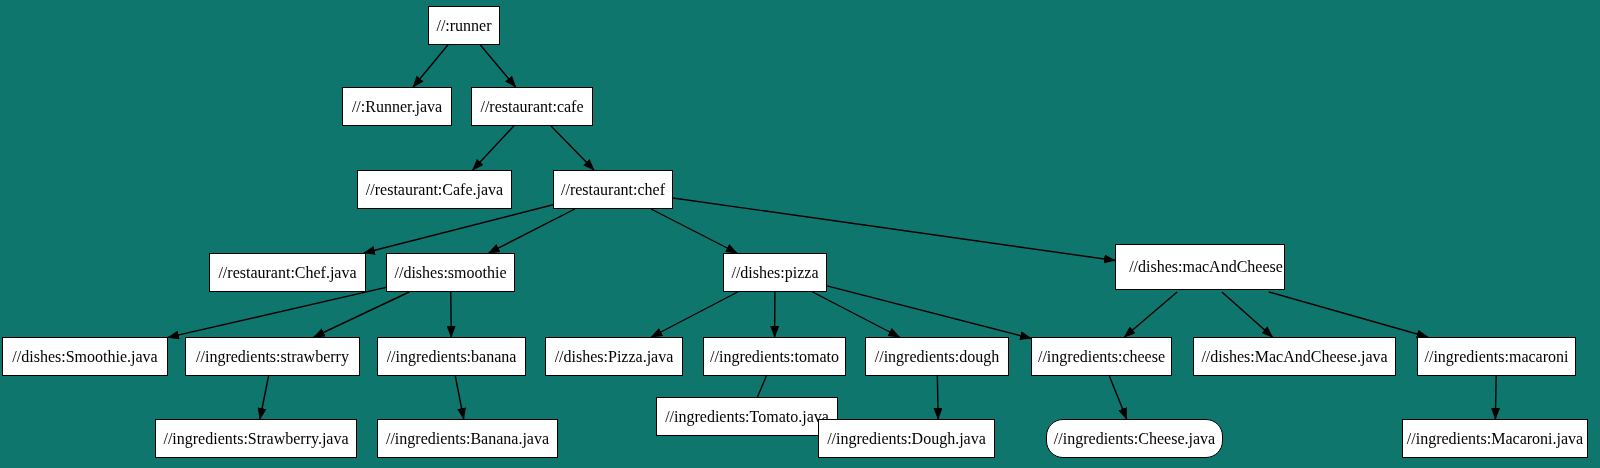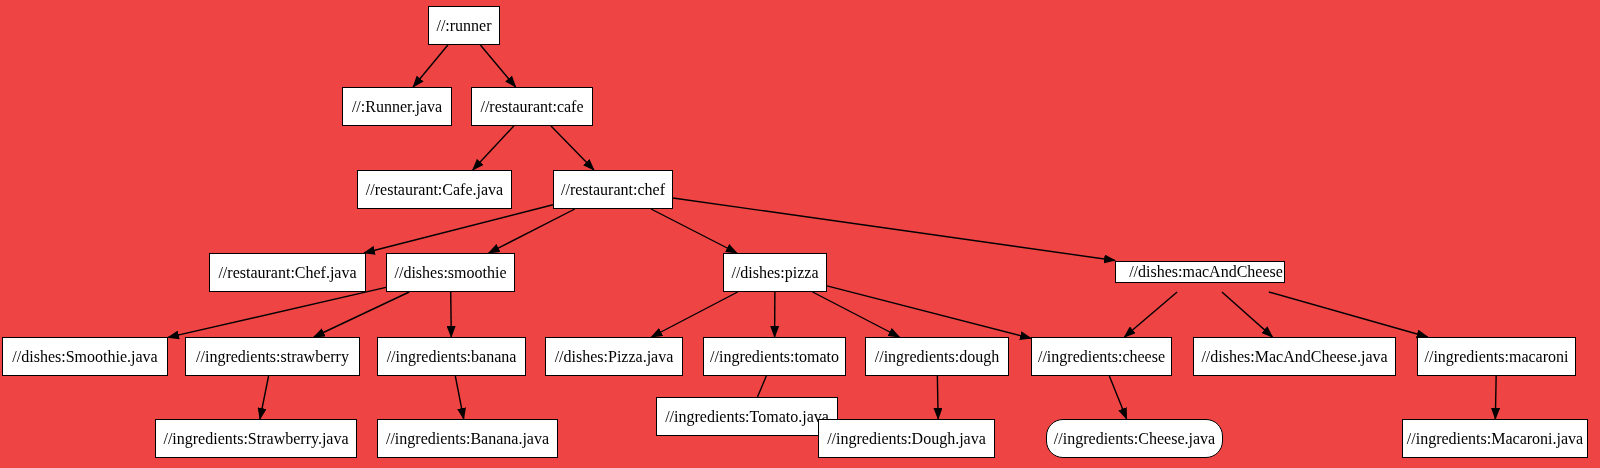--- a/index.html
+++ b/index.html
@@ -8,21 +8,21 @@
     background: #ffffff;
     width: 1600px;
     height: 468px;
     overflow: hidden;
     font-family: "Liberation Serif", "DejaVu Serif", serif;
   }
   .canvas {
     position: relative;
     width: 1600px;
     height: 468px;
-    background: #ef4444;
+    background: #0f766e;
   }
   .edge-layer {
     position: absolute;
     left: 0; top: 0;
     width: 1600px;
     height: 468px;
   }
   .node-layer {
     position: absolute;
     left: 0; top: 0;
@@ -79,21 +79,21 @@
     </svg>
   <div class="node-layer">
       <div class="graph-node" style="left: 428px; top: 6px; width: 72px; height: 39px; background: rgb(255, 255, 255); border-color: rgb(0, 0, 0);">//:runner</div>
       <div class="graph-node" style="left: 471px; top: 87px; width: 122px; height: 39px; background: rgb(255, 255, 255); border-color: rgb(0, 0, 0);">//restaurant:cafe</div>
       <div class="graph-node" style="left: 342px; top: 87px; width: 110px; height: 39px; background: rgb(255, 255, 255); border-color: rgb(0, 0, 0);">//:Runner.java</div>
       <div class="graph-node" style="left: 357px; top: 170px; width: 155px; height: 39px; background: rgb(255, 255, 255); border-color: rgb(0, 0, 0);">//restaurant:Cafe.java</div>
       <div class="graph-node" style="left: 553px; top: 170px; width: 120px; height: 39px; background: rgb(255, 255, 255); border-color: rgb(0, 0, 0);">//restaurant:chef</div>
       <div class="graph-node" style="left: 209px; top: 253px; width: 157px; height: 39px; background: rgb(255, 255, 255); border-color: rgb(0, 0, 0);">//restaurant:Chef.java</div>
       <div class="graph-node" style="left: 386px; top: 253px; width: 129px; height: 39px; background: rgb(255, 255, 255); border-color: rgb(0, 0, 0);">//dishes:smoothie</div>
       <div class="graph-node" style="left: 723px; top: 253px; width: 104px; height: 39px; background: rgb(255, 255, 255); border-color: rgb(0, 0, 0);">//dishes:pizza</div>
-      <div class="graph-node" style="left: 1115px; top: 261px; width: 170px; height: 22px; background: rgb(255, 255, 255); border-color: rgb(0, 0, 0); padding-left: 12px;">//dishes:macAndCheese</div>
+      <div class="graph-node" style="left: 1115px; top: 244px; width: 170px; height: 46px; background: rgb(255, 255, 255); border-color: rgb(0, 0, 0); padding-left: 12px;">//dishes:macAndCheese</div>
       <div class="graph-node" style="left: 2px; top: 337px; width: 166px; height: 39px; background: rgb(255, 255, 255); border-color: rgb(0, 0, 0);">//dishes:Smoothie.java</div>
       <div class="graph-node" style="left: 185px; top: 337px; width: 175px; height: 39px; background: rgb(255, 255, 255); border-color: rgb(0, 0, 0);">//ingredients:strawberry</div>
       <div class="graph-node" style="left: 377px; top: 337px; width: 149px; height: 39px; background: rgb(255, 255, 255); border-color: rgb(0, 0, 0);">//ingredients:banana</div>
       <div class="graph-node" style="left: 545px; top: 337px; width: 138px; height: 39px; background: rgb(255, 255, 255); border-color: rgb(0, 0, 0);">//dishes:Pizza.java</div>
       <div class="graph-node" style="left: 703px; top: 337px; width: 143px; height: 39px; background: rgb(255, 255, 255); border-color: rgb(0, 0, 0);">//ingredients:tomato</div>
       <div class="graph-node" style="left: 865px; top: 337px; width: 144px; height: 39px; background: rgb(255, 255, 255); border-color: rgb(0, 0, 0);">//ingredients:dough</div>
       <div class="graph-node" style="left: 1031px; top: 337px; width: 141px; height: 39px; background: rgb(255, 255, 255); border-color: rgb(0, 0, 0);">//ingredients:cheese</div>
       <div class="graph-node" style="left: 1193px; top: 337px; width: 203px; height: 39px; background: rgb(255, 255, 255); border-color: rgb(0, 0, 0);">//dishes:MacAndCheese.java</div>
       <div class="graph-node" style="left: 1417px; top: 337px; width: 159px; height: 39px; background: rgb(255, 255, 255); border-color: rgb(0, 0, 0);">//ingredients:macaroni</div>
       <div class="graph-node" style="left: 155px; top: 419px; width: 202px; height: 39px; background: rgb(255, 255, 255); border-color: rgb(0, 0, 0);">//ingredients:Strawberry.java</div>

